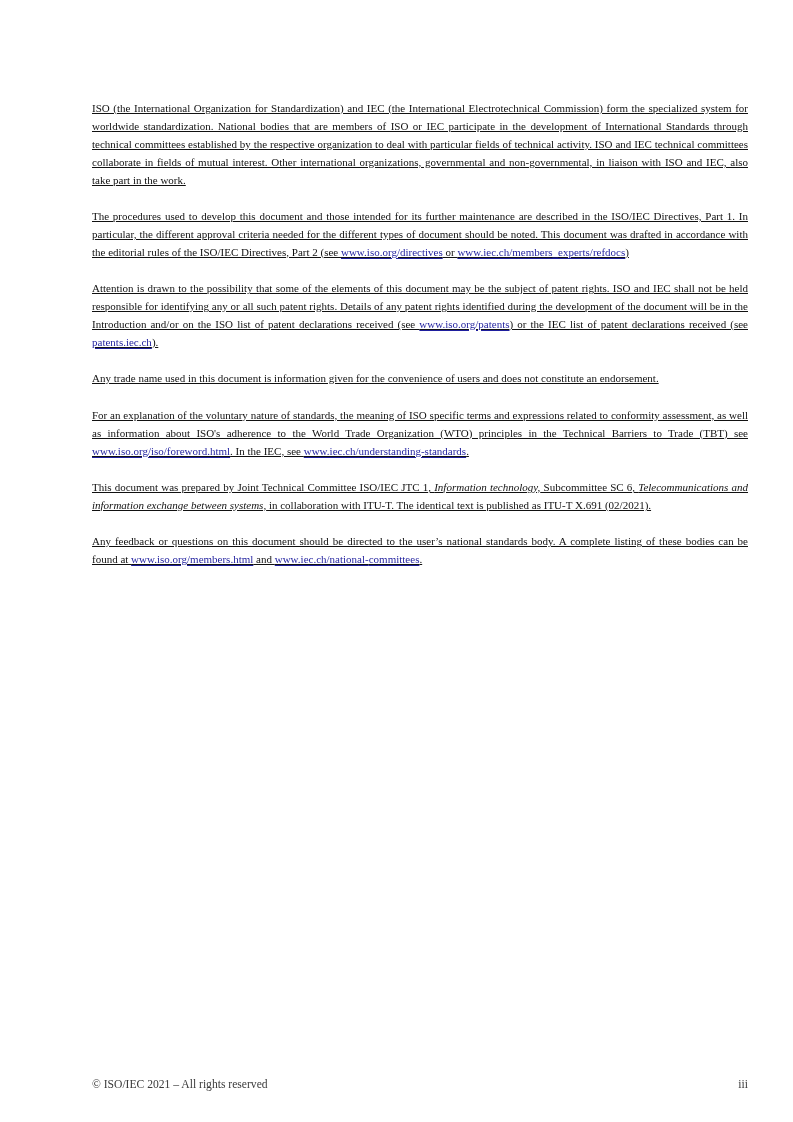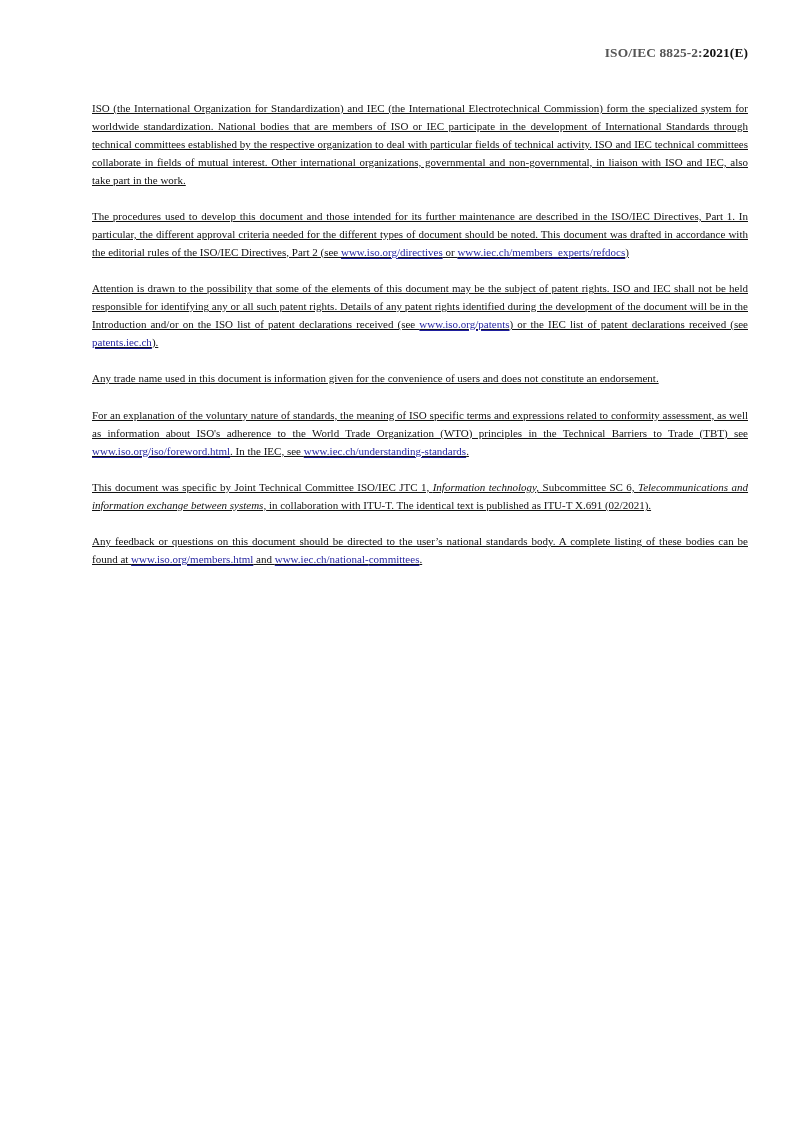--- a/index.html
+++ b/index.html
@@ -96,39 +96,40 @@
     right: 0;
     top: 0;
     white-space: nowrap;
   }
 </style>
 </head>
 <body>
 
 <div class="page">
 
-  <div class="doc-header">
-    <span class="hdr-light">ISO/IEC 8825-2:</span><span class="hdr-bold">2021(E)</span>
-  </div>
 
   <div class="content">
 
 
     <p class="para"><span>ISO (the International Organization for Standardization) and IEC (the International Electrotechnical Commission) form the specialized system for worldwide standardization. National bodies that are members of ISO or IEC participate in the development of International Standards through technical committees established by the respective organization to deal with particular fields of technical activity. ISO and IEC technical committees collaborate in fields of mutual interest. Other international organizations, governmental and non-governmental, in liaison with ISO and IEC, also take part in the work.</span></p>
 
     <p class="para"><span>The procedures used to develop this document and those intended for its further maintenance are described in the ISO/IEC Directives, Part 1. In particular, the different approval criteria needed for the different types of document should be noted. This document was drafted in accordance with the editorial rules of the ISO/IEC Directives, Part 2 (see </span><span class="doclink">www.iso.org/directives</span><span> or </span><span class="doclink">www.iec.ch/members_experts/refdocs</span><span>)</span></p>
 
     <p class="para"><span>Attention is drawn to the possibility that some of the elements of this document may be the subject of patent rights. ISO and IEC shall not be held responsible for identifying any or all such patent rights. Details of any patent rights identified during the development of the document will be in the Introduction and/or on the ISO list of patent declarations received (see </span><span class="doclink">www.iso.org/patents</span><span>) or the IEC list of patent declarations received (see </span><span class="doclink">patents.iec.ch</span><span>).</span></p>
 
     <p class="para"><span>Any trade name used in this document is information given for the convenience of users and does not constitute an endorsement.</span></p>
 
     <p class="para"><span>For an explanation of the voluntary nature of standards, the meaning of ISO specific terms and expressions related to conformity assessment, as well as information about ISO's adherence to the World Trade Organization (WTO) principles in the Technical Barriers to Trade (TBT) see </span><span class="doclink">www.iso.org/iso/foreword.html</span><span>. In the IEC, see </span><span class="doclink">www.iec.ch/understanding-standards</span><span>.</span></p>
 
-    <p class="para"><span>This document was specific by Joint Technical Committee ISO/IEC JTC 1, </span><em class="ital">Information technology,</em><span> Subcommittee SC 6, </span><em class="ital">Telecommunications and information exchange between systems,</em><span> in collaboration with ITU-T. The identical text is published as ITU-T X.691 (02/2021).</span></p>
+    <p class="para"><span>This document was prepared by Joint Technical Committee ISO/IEC JTC 1, </span><em class="ital">Information technology,</em><span> Subcommittee SC 6, </span><em class="ital">Telecommunications and information exchange between systems,</em><span> in collaboration with ITU-T. The identical text is published as ITU-T X.691 (02/2021).</span></p>
 
 
 
     <p class="para"><span>Any feedback or questions on this document should be directed to the user’s national standards body. A complete listing of these bodies can be found at </span><span class="doclink">www.iso.org/members.html</span><span> and </span><span class="doclink">www.iec.ch/national-</span><span class="doclink">committees</span><span>.</span></p>
 
   </div>
 
+  <div class="doc-footer">
+    <span class="foot-left">© ISO/IEC 2021 – All rights reserved</span>
+    <span class="foot-right">iii</span>
+  </div>
 
 </div>
 
 </body></html>

